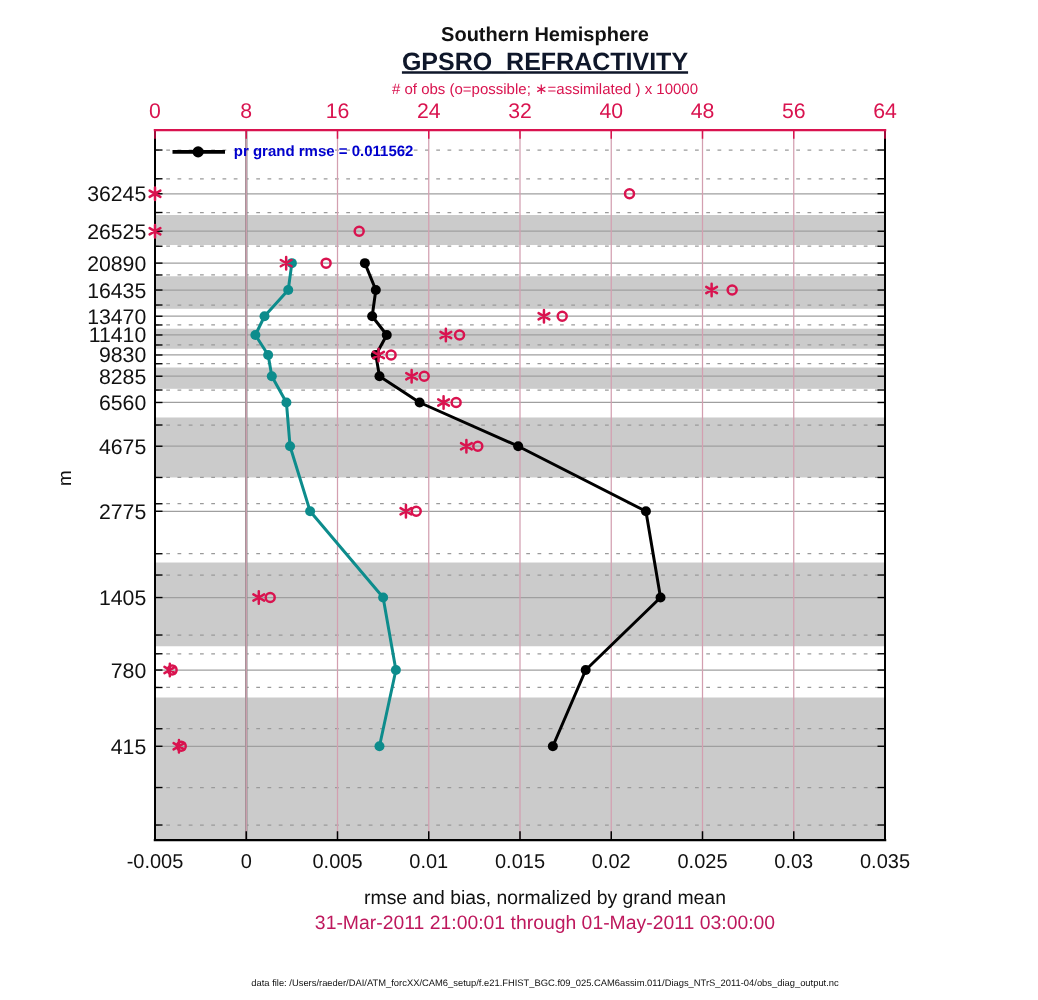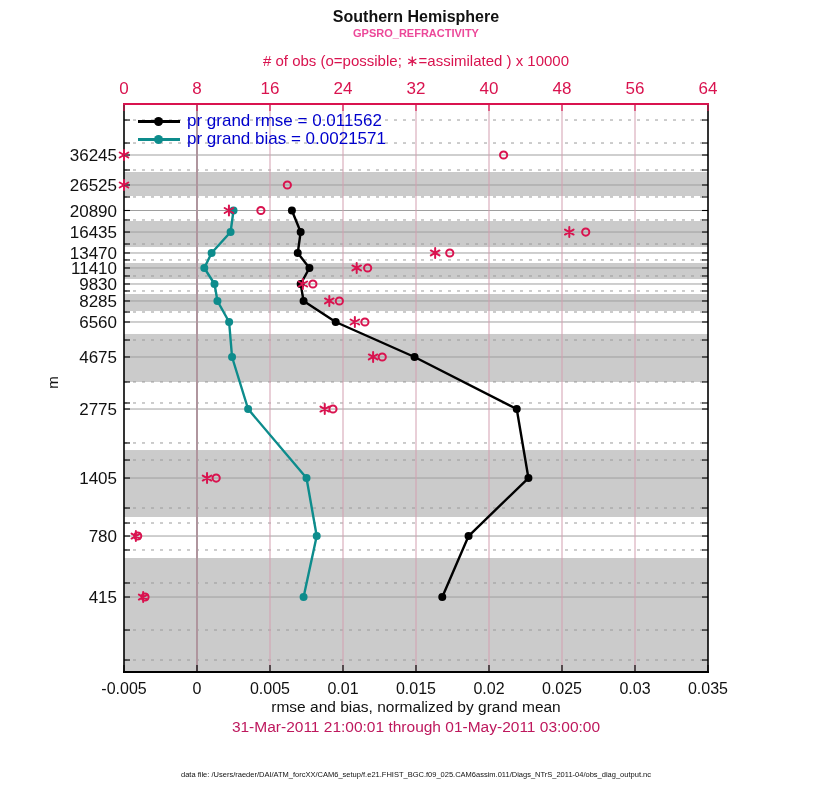--- a/index.html
+++ b/index.html
@@ -1,27 +1,27 @@
 <!DOCTYPE html>
 <html><head>
 <meta charset="utf-8">
 <style>
   html,body{margin:0;padding:0;background:#ffffff;}
   body{width:830px;height:800px;position:relative;overflow:hidden;
        font-family:"Liberation Sans", sans-serif;}
   .abs{position:absolute;}
-  .ctr{left:416px;transform:translateX(-50%);white-space:nowrap;}
+  .ctr{left:436px;transform:translateX(-50%);white-space:nowrap;margin-top:12px;}
   #title1{top:8px;font-size:16px;font-weight:bold;color:#111;}
-  #title2{top:27px;font-size:11px;font-weight:bold;color:#ec4899;}
-  #topAxisLabel{top:52px;font-size:15px;}
+  #title2{top:27px;font-size:20px;font-weight:bold;color:#0f172a;text-decoration:underline;}
+  #topAxisLabel{top:52px;font-size:12px;}
   #legend{top:112px;left:138px;}
   .legend-row{display:flex;align-items:center;height:18px;}
   .legend-swatch{position:relative;width:42px;height:0;border-top-style:solid;border-top-width:3px;margin-right:7px;}
   .legend-dot{position:absolute;left:16px;top:-6px;width:9px;height:9px;border-radius:50%;}
-  .legend-label{font-size:17px;font-weight:normal;}
+  .legend-label{font-size:12px;font-weight:bold;}
   #ylabel{left:46px;top:374px;font-size:15px;color:#111;transform:rotate(-90deg);transform-origin:center;}
   #xlabel{top:698px;font-size:15.5px;color:#111;}
   #dateRange{top:718px;font-size:15.5px;color:#be185d;}
   #footer{top:770px;font-size:7.5px;color:#111;}
   svg{position:absolute;left:0;top:0;}
 </style>
 </head>
 <body>
 
 <svg id="plot-svg" width="830" height="760">
@@ -259,24 +259,18 @@
 <div class="abs ctr" id="title2">GPSRO_REFRACTIVITY</div>
 <div class="abs ctr" id="topAxisLabel" style="color: rgb(217, 19, 79);"># of obs (o=possible; ∗=assimilated ) x 10000</div>
 
 <div class="abs" id="legend">
   <div class="legend-row">
     <span class="legend-swatch" id="sw-rmse" style="border-top-color: rgb(0, 0, 0);">
         <span class="legend-dot" id="dot-rmse" style="background: rgb(0, 0, 0);"></span>
       </span>
     <span class="legend-label" id="lbl-rmse" style="color: rgb(0, 0, 205);">pr grand rmse = 0.011562</span>
   </div>
-  <div class="legend-row">
-    <span class="legend-swatch" id="sw-bias" style="border-top-color: rgb(13, 140, 140);">
-        <span class="legend-dot" id="dot-bias" style="background: rgb(13, 140, 140);"></span>
-      </span>
-    <span class="legend-label" id="lbl-bias" style="color: rgb(0, 0, 205);">pr grand bias = 0.0021571</span>
-  </div>
 </div>
 
 <div class="abs" id="ylabel">m</div>
 <div class="abs ctr" id="xlabel">rmse and bias, normalized by grand mean</div>
 <div class="abs ctr" id="dateRange">31-Mar-2011 21:00:01 through 01-May-2011 03:00:00</div>
 <div class="abs ctr" id="footer">data file: /Users/raeder/DAI/ATM_forcXX/CAM6_setup/f.e21.FHIST_BGC.f09_025.CAM6assim.011/Diags_NTrS_2011-04/obs_diag_output.nc</div>
 
 </body></html>

